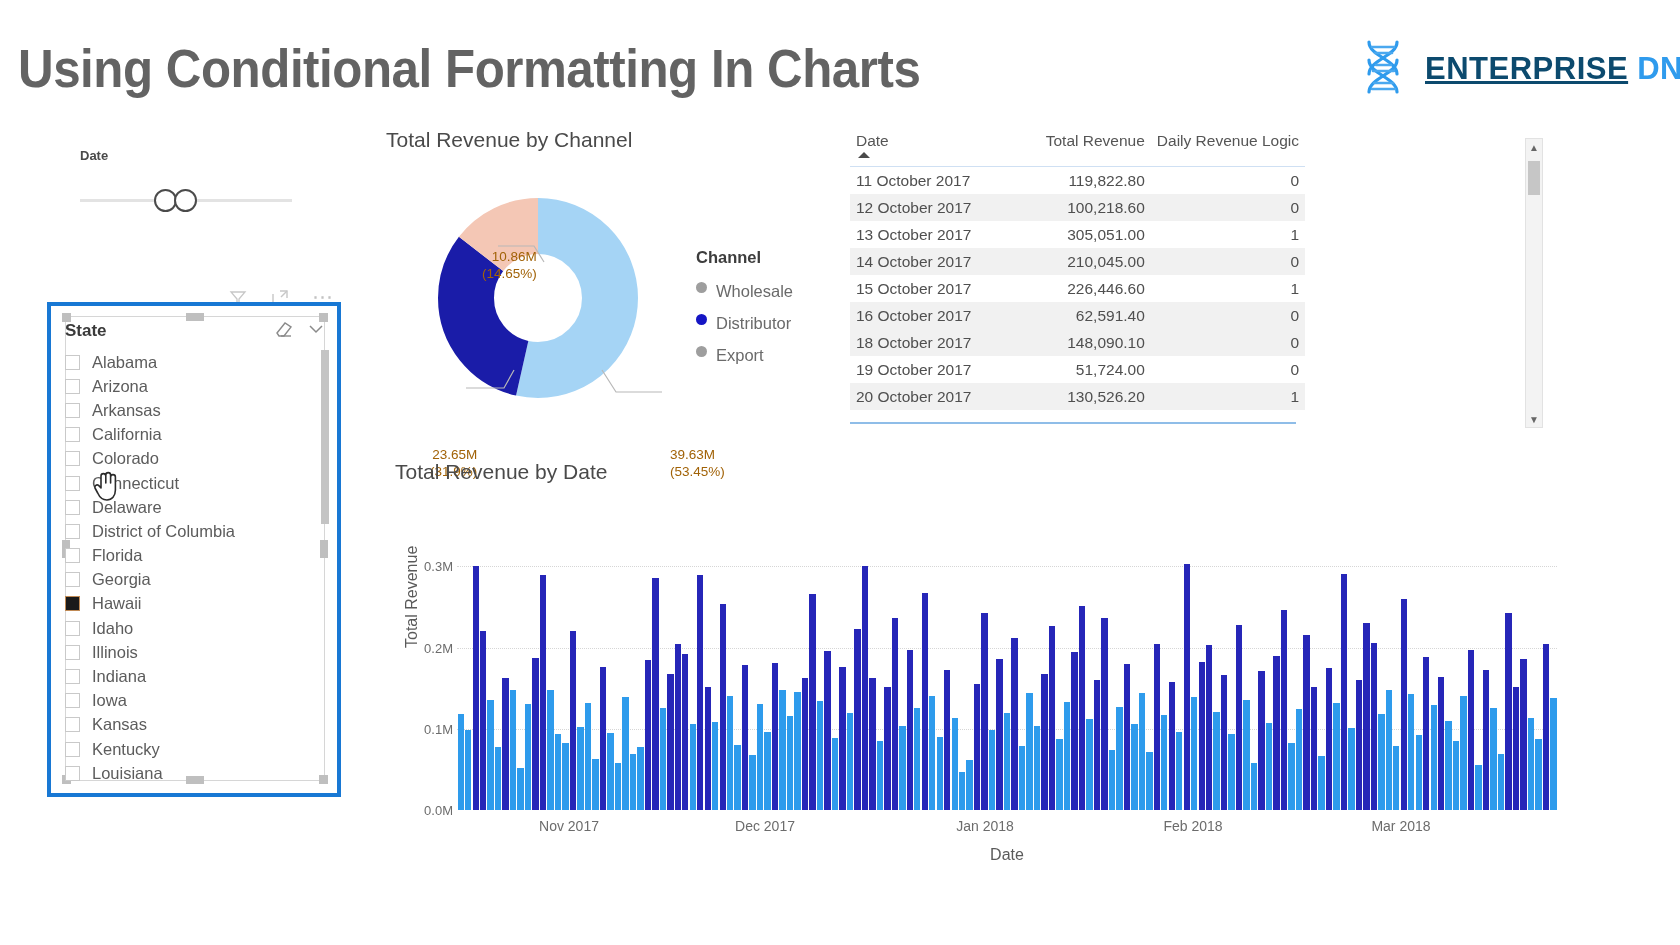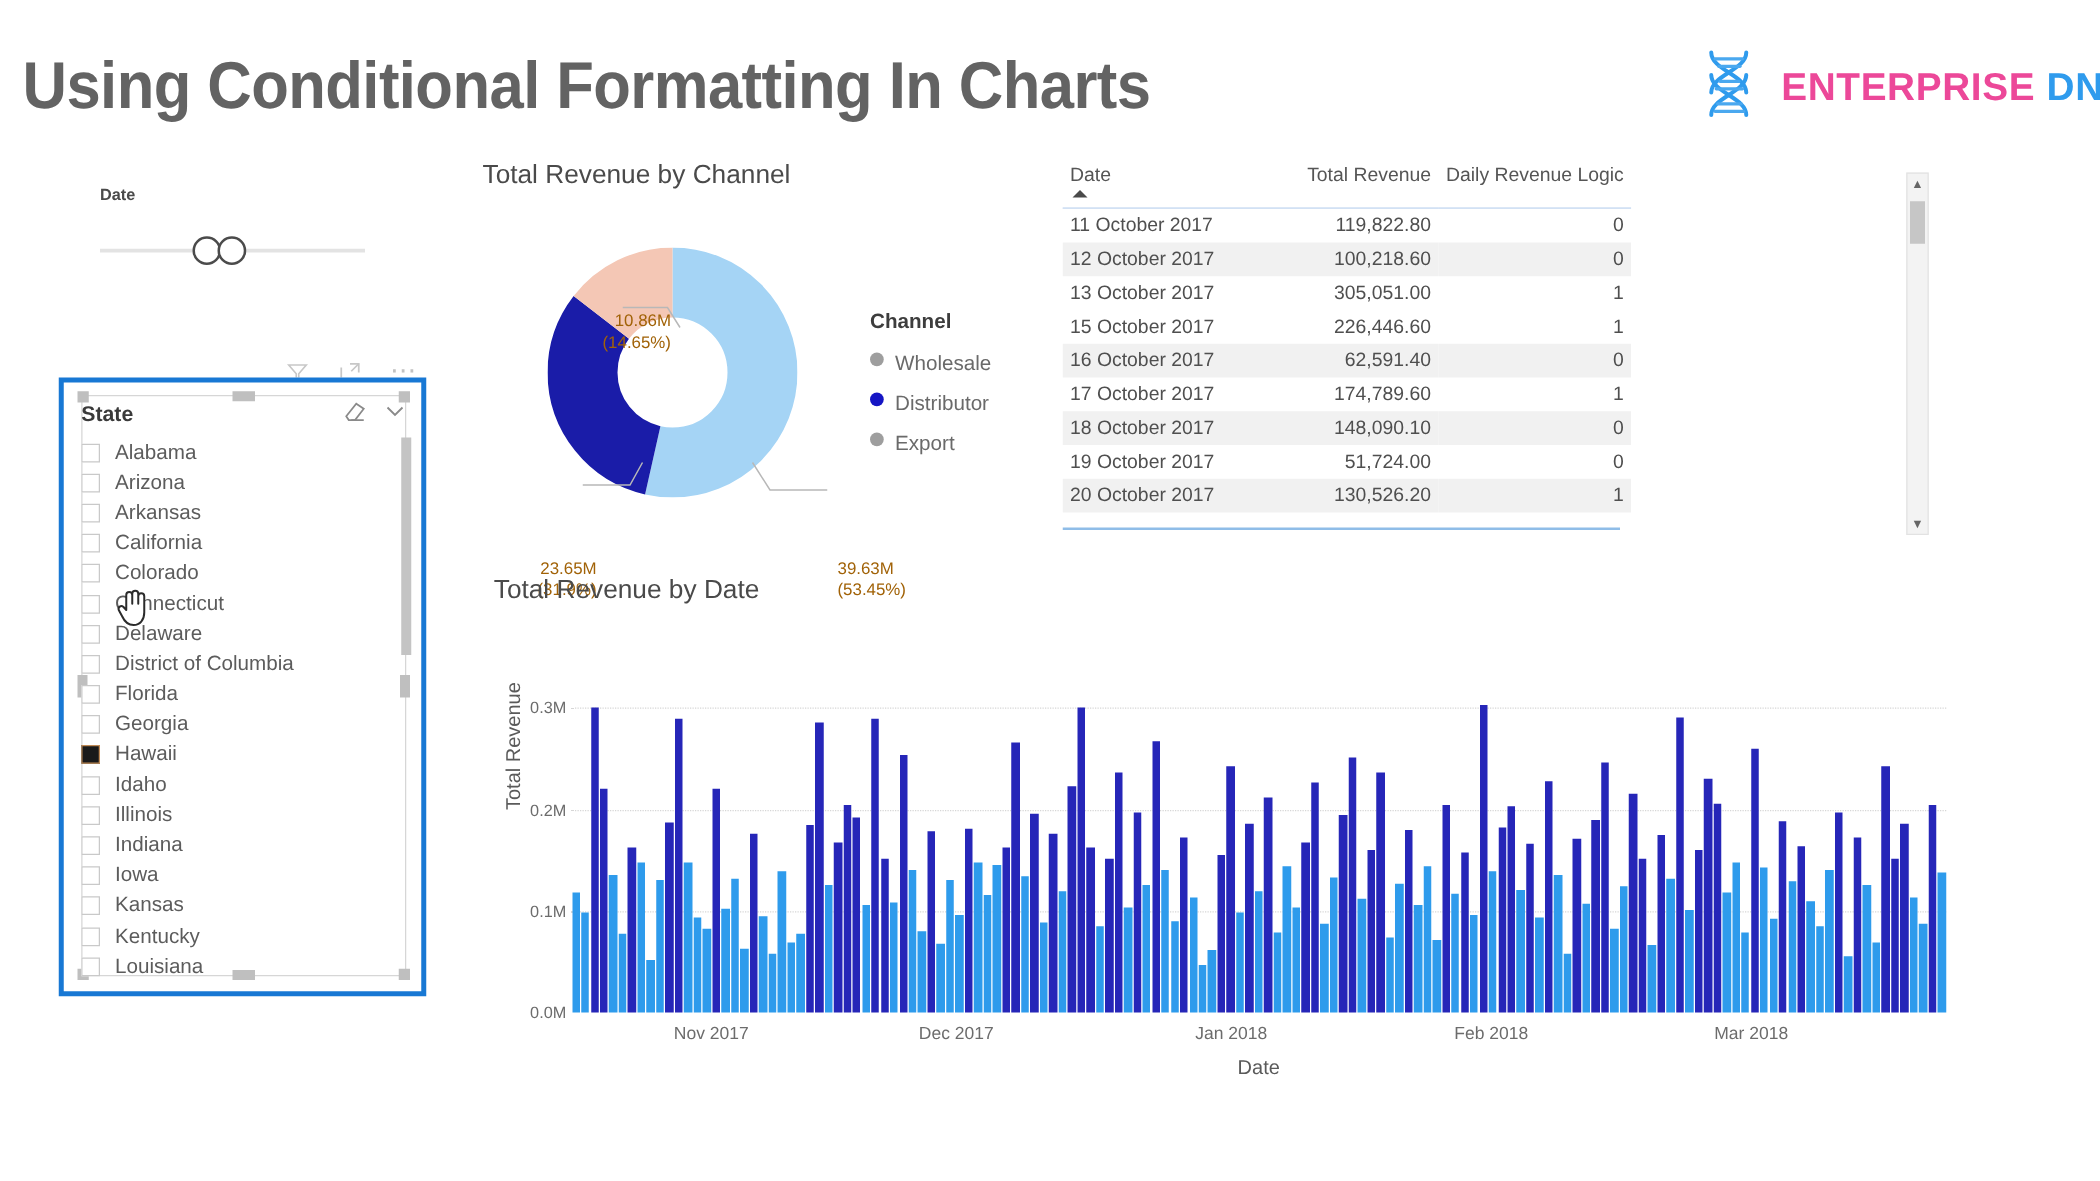--- a/index.html
+++ b/index.html
@@ -20,21 +20,21 @@
     font-size: 53px; font-weight: bold;
     color: #636363;
     letter-spacing: -0.5px;
     transform: scaleX(0.93);
     transform-origin: left center;
     white-space: nowrap;
   }
   #logo { position: absolute; left: 1355px; top: 38px; display: flex; align-items: center; gap: 14px; }
   #dna-icon { width: 56px; height: 58px; }
   #logo-text { font-size: 31px; font-weight: bold; letter-spacing: 0.5px; white-space: nowrap; }
-  #logo-text .ent { color: #ec4899; }
+  #logo-text .ent { color: #0c4a6e; text-decoration: underline; }
   #logo-text .dna { color: #2f9bed; }
 
   
   #date-slicer { position: absolute; left: 80px; top: 148px; width: 250px; }
   #date-slicer-label { font-size: 13px; font-weight: bold; color: #4a4a4a; margin-bottom: 12px; }
   .date-inputs { display: flex; gap: 9px; }
   .date-box {
     width: 93px; height: 32px; border: 1px solid #d7d7d7; background: #fff;
     display: flex; align-items: center; justify-content: center;
     font-size: 14.5px; color: #555;
@@ -384,34 +384,34 @@
           <tr class="alt">
             <td class="c-date">12 October 2017</td>
             <td class="c-rev">100,218.60</td>
             <td class="c-logic">0</td>
           </tr>
           <tr>
             <td class="c-date">13 October 2017</td>
             <td class="c-rev">305,051.00</td>
             <td class="c-logic">1</td>
           </tr>
+          <tr class="alt">
+            <td class="c-date">14 October 2017</td>
+            <td class="c-rev">210,045.00</td>
+            <td class="c-logic">0</td>
+          </tr>
           <tr>
             <td class="c-date">15 October 2017</td>
             <td class="c-rev">226,446.60</td>
             <td class="c-logic">1</td>
           </tr>
           <tr class="alt">
             <td class="c-date">16 October 2017</td>
             <td class="c-rev">62,591.40</td>
             <td class="c-logic">0</td>
-          </tr>
-          <tr>
-            <td class="c-date">17 October 2017</td>
-            <td class="c-rev">174,789.60</td>
-            <td class="c-logic">1</td>
           </tr>
           <tr class="alt">
             <td class="c-date">18 October 2017</td>
             <td class="c-rev">148,090.10</td>
             <td class="c-logic">0</td>
           </tr>
           <tr>
             <td class="c-date">19 October 2017</td>
             <td class="c-rev">51,724.00</td>
             <td class="c-logic">0</td>

